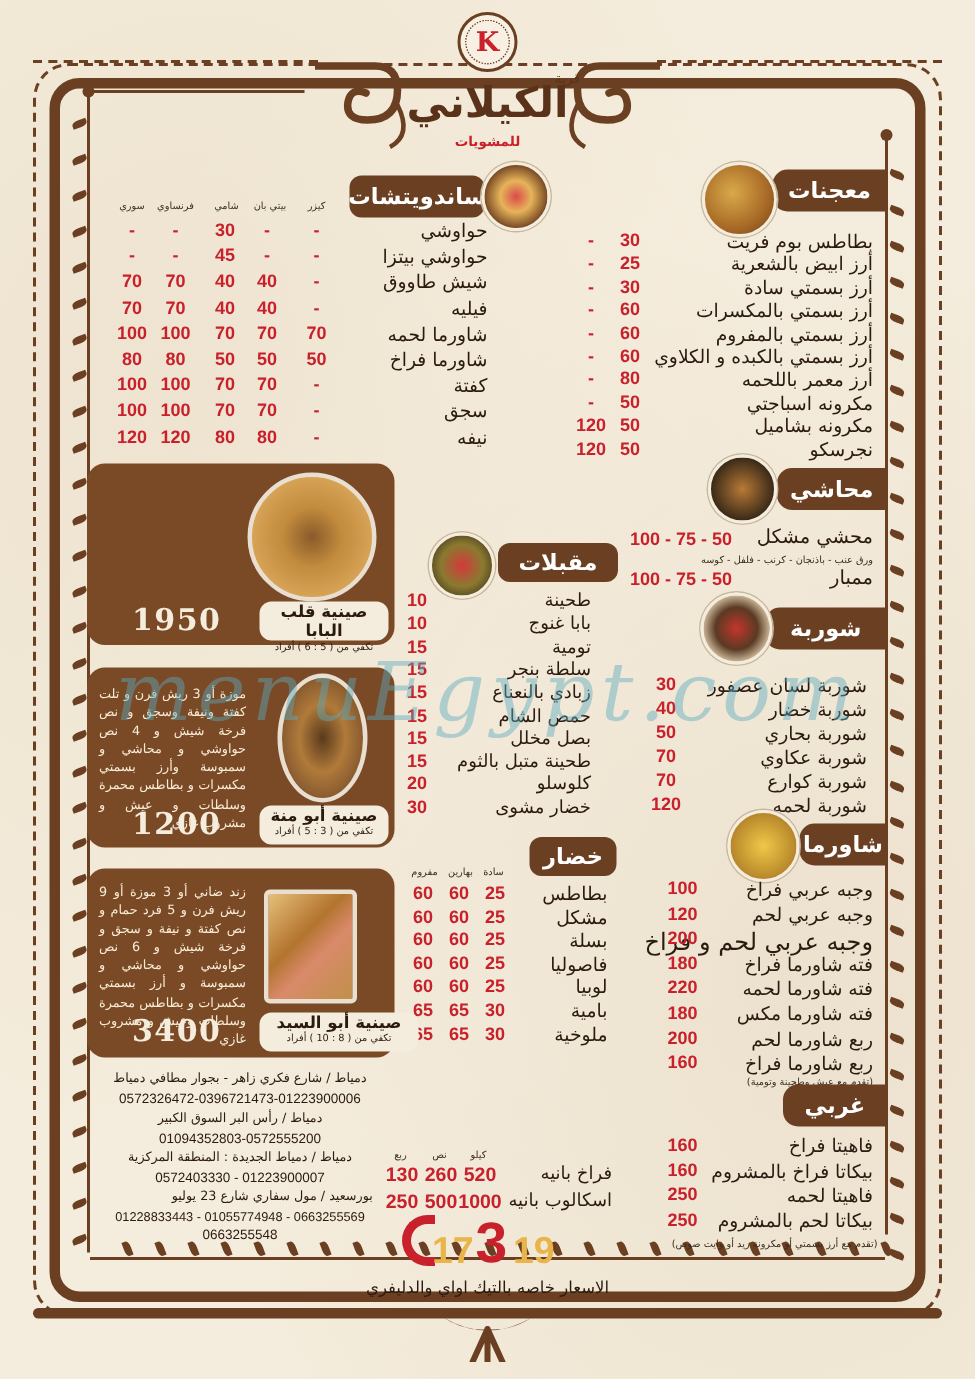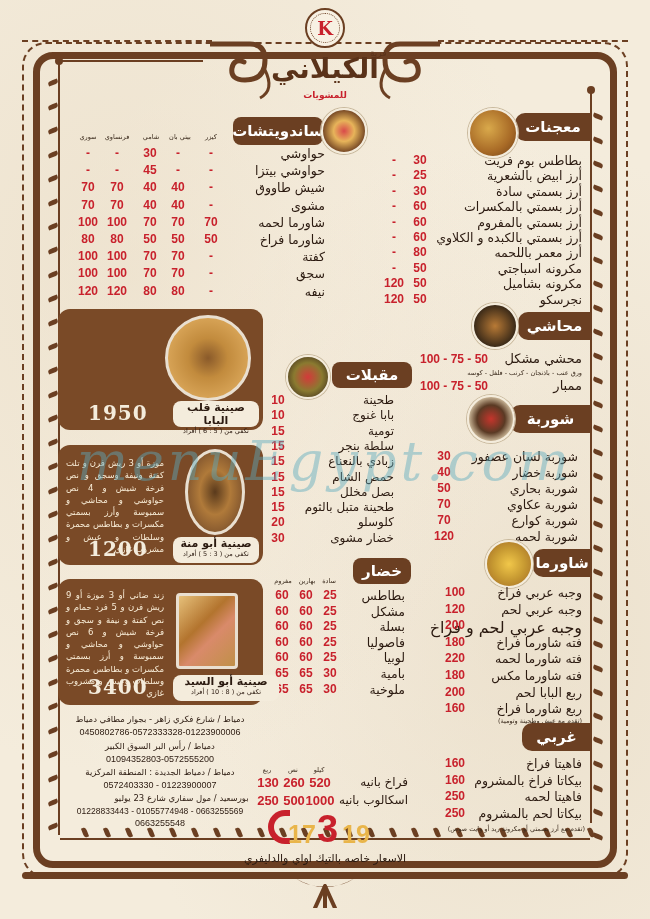--- a/index.html
+++ b/index.html
@@ -289,21 +289,21 @@
     <div class="row price" style="left: 165px; top: 163.2px; width: 26px; justify-content: center;">-</div>
     <div class="row price" style="left: 137px; top: 163.2px; width: 26px; justify-content: center;">45</div>
     <div class="row price" style="left: 104px; top: 163.2px; width: 26px; justify-content: center;">-</div>
     <div class="row price" style="left: 75px; top: 163.2px; width: 26px; justify-content: center;">-</div>
     <div class="row" style="right: 325px; top: 180.4px; font-size: 12.5px;">شيش طاووق</div>
     <div class="row price" style="left: 198px; top: 180.4px; width: 26px; justify-content: center;">-</div>
     <div class="row price" style="left: 165px; top: 180.4px; width: 26px; justify-content: center;">40</div>
     <div class="row price" style="left: 137px; top: 180.4px; width: 26px; justify-content: center;">40</div>
     <div class="row price" style="left: 104px; top: 180.4px; width: 26px; justify-content: center;">70</div>
     <div class="row price" style="left: 75px; top: 180.4px; width: 26px; justify-content: center;">70</div>
-    <div class="row" style="right: 325px; top: 197.6px; font-size: 12.5px;">مشوى</div>
+    <div class="row" style="right: 325px; top: 197.6px; font-size: 12.5px;">فيليه</div>
     <div class="row price" style="left: 198px; top: 197.6px; width: 26px; justify-content: center;">-</div>
     <div class="row price" style="left: 165px; top: 197.6px; width: 26px; justify-content: center;">40</div>
     <div class="row price" style="left: 137px; top: 197.6px; width: 26px; justify-content: center;">40</div>
     <div class="row price" style="left: 104px; top: 197.6px; width: 26px; justify-content: center;">70</div>
     <div class="row price" style="left: 75px; top: 197.6px; width: 26px; justify-content: center;">70</div>
     <div class="row" style="right: 325px; top: 214.8px; font-size: 12.5px;">شاورما لحمه</div>
     <div class="row price" style="left: 198px; top: 214.8px; width: 26px; justify-content: center;">70</div>
     <div class="row price" style="left: 165px; top: 214.8px; width: 26px; justify-content: center;">70</div>
     <div class="row price" style="left: 137px; top: 214.8px; width: 26px; justify-content: center;">70</div>
     <div class="row price" style="left: 104px; top: 214.8px; width: 26px; justify-content: center;">100</div>
@@ -406,21 +406,21 @@
     <div class="row" style="right: 68px; top: 601.6px; font-size: 12.5px;">وجبه عربي لحم</div>
     <div class="row price" style="left: 440px; top: 601.6px; width: 30px; justify-content: center;">120</div>
     <div class="row" style="right: 68px; top: 618.2px; font-size: 16px;">وجبه عربي لحم و فراخ</div>
     <div class="row price" style="left: 440px; top: 618.2px; width: 30px; justify-content: center;">200</div>
     <div class="row" style="right: 68px; top: 634.8px; font-size: 12.5px;">فته شاورما فراخ</div>
     <div class="row price" style="left: 440px; top: 634.8px; width: 30px; justify-content: center;">180</div>
     <div class="row" style="right: 68px; top: 651.4px; font-size: 12.5px;">فته شاورما لحمه</div>
     <div class="row price" style="left: 440px; top: 651.4px; width: 30px; justify-content: center;">220</div>
     <div class="row" style="right: 68px; top: 668px; font-size: 12.5px;">فته شاورما مكس</div>
     <div class="row price" style="left: 440px; top: 668px; width: 30px; justify-content: center;">180</div>
-    <div class="row" style="right: 68px; top: 684.6px; font-size: 12.5px;">ربع البابا لحم</div>
+    <div class="row" style="right: 68px; top: 684.6px; font-size: 12.5px;">ربع شاورما لحم</div>
     <div class="row price" style="left: 440px; top: 684.6px; width: 30px; justify-content: center;">200</div>
     <div class="row" style="right: 68px; top: 701.2px; font-size: 12.5px;">ربع شاورما فراخ</div>
     <div class="row price" style="left: 440px; top: 701.2px; width: 30px; justify-content: center;">160</div>
   </div>
 <div class="note" style="left:450px;top:717px;width:132px;text-align:right;">(تقدم مع عيش وطحينة وتومية)</div>
 
 <div class="sec-header" style="left:522px;top:723px;width:69px;height:28px;border-radius:10px 0 0 10px;">غربي</div>
 <div id="western-rows">
     <div class="row" style="right: 68px; top: 756px; font-size: 12.5px;">فاهيتا فراخ</div>
     <div class="row price" style="left: 440px; top: 756px; width: 30px; justify-content: center;">160</div>
@@ -530,21 +530,21 @@
   <div class="platter-desc" style="top:10px;">زند ضاني أو 3 موزة أو 9 ريش فرن و 5 فرد حمام و نص كفتة و نيفة و سجق و فرخة شيش و 6 نص حواوشي و محاشي و سمبوسة و أرز بسمتي مكسرات و بطاطس محمرة وسلطات وعيش و مشروب غازي</div>
   <div class="platter-img rect" style="left:118px;top:14px;width:62px;height:76px;"></div>
   <div class="platter-price" style="top:96px;">3400</div>
   <div class="platter-tag" style="left:115px;top:96px;width:106px;height:26px;">
     <span class="t1">صينية أبو السيد</span>
     <span class="t2">تكفي من ( 8 : 10 ) أفراد</span>
   </div>
 </div>
 
 <div class="addr" style="top:714px;">دمياط / شارع فكري زاهر - بجوار مطافي دمياط</div>
-<div class="addr phone" style="top:727px;">0450802786-0572333328-01223900006</div>
+<div class="addr phone" style="top:727px;">0572326472-0396721473-01223900006</div>
 <div class="addr" style="top:741px;">دمياط / رأس البر السوق الكبير</div>
 <div class="addr phone" style="top:754px;">01094352803-0572555200</div>
 <div class="addr" style="top:767px;">دمياط / دمياط الجديدة : المنطقة المركزية</div>
 <div class="addr phone" style="top:780px;">0572403330 - 01223900007</div>
 <div class="addr" style="top:793px;padding-left:43px;">بورسعيد / مول سفاري شارع 23 يوليو</div>
 <div class="addr phone" style="top:806px;font-size:8.5px;">01228833443 - 01055774948 - 0663255569</div>
 <div class="addr phone" style="top:818px;">0663255548</div>
 
 <div class="hotline">
   <div class="phone-arc"></div>

